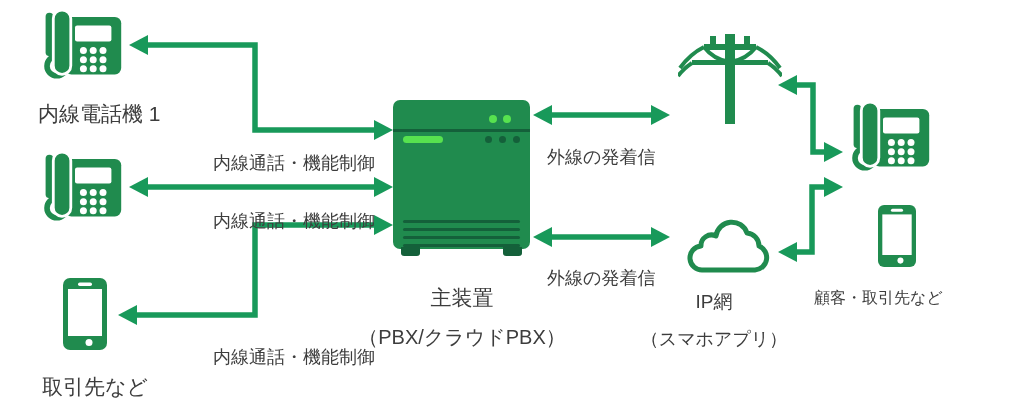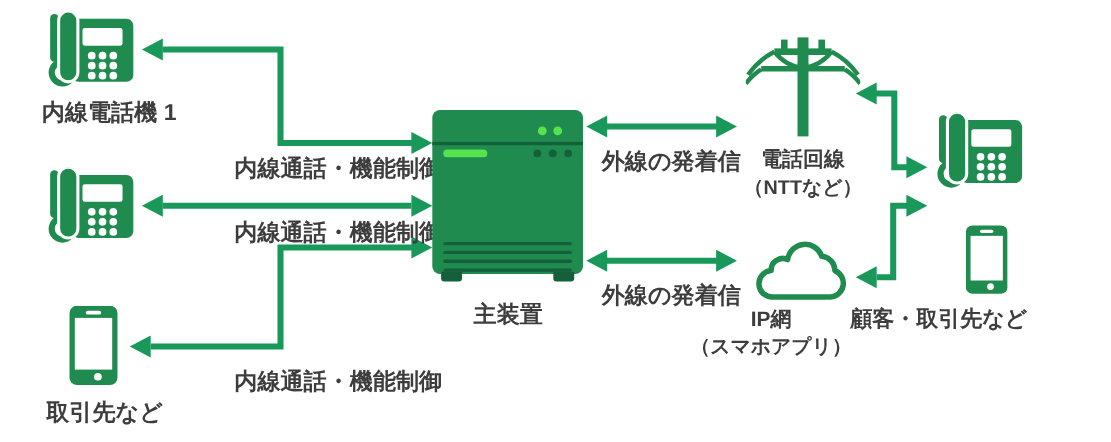--- a/index.html
+++ b/index.html
@@ -3,24 +3,24 @@
 <meta charset="utf-8">
 <style>
   :root{
     --arrow:#18995a; --icon:#208b4e; --icon-bright:#57e24f;
     --icon-dark:#14603a; --text:#3d3d3d; --background:#ffffff;
   }
   html,body{margin:0;padding:0;}
   .canvas{position:relative;width:1010px;height:402px;background:var(--background);
     font-family:"Liberation Sans",sans-serif;overflow:hidden;}
   .abs{position:absolute;}
-  .label{position:absolute;font-weight:bold;color:var(--text);white-space:nowrap;}
+  .label{position:absolute;font-weight:normal;color:var(--text);white-space:nowrap;margin-top:12px;}
   .node-label{font-size:21px;}
   .sub-label{font-size:18px;}
-  .edge-label{font-size:21px;}
+  .edge-label{font-size:18px;}
   .centered{text-align:center;}
   .ifill{fill:var(--icon);}
   .wfill{fill:#ffffff;}
   .istroke{stroke:var(--icon);}
   .wstroke{stroke:#ffffff;}
   .edge-line{stroke:var(--arrow);stroke-width:5.5;fill:none;}
   .edge-head{fill:var(--arrow);}
   .pbx{position:absolute;left:393px;top:100px;width:137px;height:149px;
     background:var(--icon);border-radius:7px;}
   .pbx-divider{position:absolute;top:29px;left:0;right:0;height:3px;background:var(--icon-dark);}
@@ -130,47 +130,44 @@
     <span class="dotd" style="right:38px"></span>
     <div class="vent" style="top:120px"></div>
     <div class="vent" style="top:128px"></div>
     <div class="vent" style="top:136px"></div>
     <div class="vent" style="top:144px"></div>
     <div class="pbx-foot" style="left:8px"></div>
     <div class="pbx-foot" style="right:8px"></div>
   </div>
   <div class="abs centered" style="left:348px;top:272px;width:228px">
     <div class="label node-label centered" style="position:static">主装置</div>
+    <div class="label node-label centered" style="position:static;font-size:20px">（PBX/クラウドPBX）</div>
   </div>
 
   <div class="label edge-label" style="left:547px;top:133px">外線の発着信</div>
   <div class="label edge-label" style="left:547px;top:254px">外線の発着信</div>
 
   <svg class="abs" style="left:678px;top:28px" width="104" height="98" viewBox="0 0 104 98">
     <path class="istroke" fill="none" stroke-width="4" d="M26 19 Q 12 26 2 40"></path>
     <path class="istroke" fill="none" stroke-width="4" d="M78 19 Q 92 26 102 40"></path>
     <path class="istroke" fill="none" stroke-width="4" d="M26 19 Q 36 32 52 34"></path>
     <path class="istroke" fill="none" stroke-width="4" d="M78 19 Q 68 32 52 34"></path>
     <path class="istroke" fill="none" stroke-width="4" d="M14 35 Q 6 40 0 48"></path>
     <path class="istroke" fill="none" stroke-width="4" d="M90 35 Q 98 40 104 48"></path>
     <rect x="47" y="6" width="10" height="90" class="ifill"></rect>
     <rect x="26" y="16" width="52" height="6" class="ifill"></rect>
     <rect x="32" y="8" width="6" height="14" class="ifill"></rect>
     <rect x="66" y="8" width="6" height="14" class="ifill"></rect>
     <rect x="14" y="32" width="76" height="5" class="ifill"></rect>
   </svg>
-  <div class="abs centered" style="left:655px;top:132px;width:150px">
-    <div class="label centered" style="position:static;font-size:19px">電話回線</div>
-    <div class="label sub-label centered" style="position:static">（NTTなど）</div>
-  </div>
 
   <svg class="abs" style="left:682px;top:213px" width="94" height="62" viewBox="0 0 94 62">
     <path class="wfill istroke" stroke-width="5" stroke-linejoin="round" d="M21 57 A 12 12 0 0 1 19 33 A 10.5 10.5 0 0 1 34 23 A 16 16 0 0 1 65 20 A 13 13 0 0 1 77 33 A 12.5 12.5 0 0 1 73 57 Z"></path>
   </svg>
-  <div class="abs centered" style="left:611px;top:277px;width:180px">
+  <div class="abs centered" style="left:624px;top:277px;width:180px">
     <div class="label centered" style="position:static;font-size:19px">IP網</div>
     <div class="label sub-label centered" style="position:static">（スマホアプリ）</div>
   </div>
 
   <svg class="abs" style="left:848px;top:102px" width="84" height="70" viewBox="0 0 120 100">
     <circle cx="24" cy="80" r="14" fill="none" class="istroke" stroke-width="8"></circle>
     <rect x="36" y="10" width="80" height="82" rx="9" class="ifill"></rect>
     <rect x="50" y="22" width="52" height="23" rx="3" class="wfill"></rect>
     <circle class="wfill" cx="62" cy="58" r="5"></circle>
       <circle class="wfill" cx="76" cy="58" r="5"></circle>
@@ -184,15 +181,15 @@
     <rect x="8" y="4" width="11" height="62" rx="5.5" class="ifill"></rect>
     <rect x="19" y="0" width="25" height="92" rx="12.5" class="ifill wstroke" stroke-width="4"></rect>
   </svg>
 
   <svg class="abs" style="left:878px;top:204px" width="38" height="64" viewBox="0 0 44 72">
     <rect x="0" y="0" width="44" height="72" rx="7" class="ifill"></rect>
     <rect x="5" y="11" width="34" height="47" class="wfill"></rect>
     <rect x="15" y="4.5" width="14" height="3.5" rx="1.75" class="wfill"></rect>
     <circle cx="26" cy="64.5" r="3.5" class="wfill"></circle>
   </svg>
-  <div class="label" style="left:773px;top:276px;font-size:20px">顧客・取引先など</div>
+  <div class="label" style="left:814px;top:276px;font-size:16px">顧客・取引先など</div>
 
 </div>
 
 </body></html>

